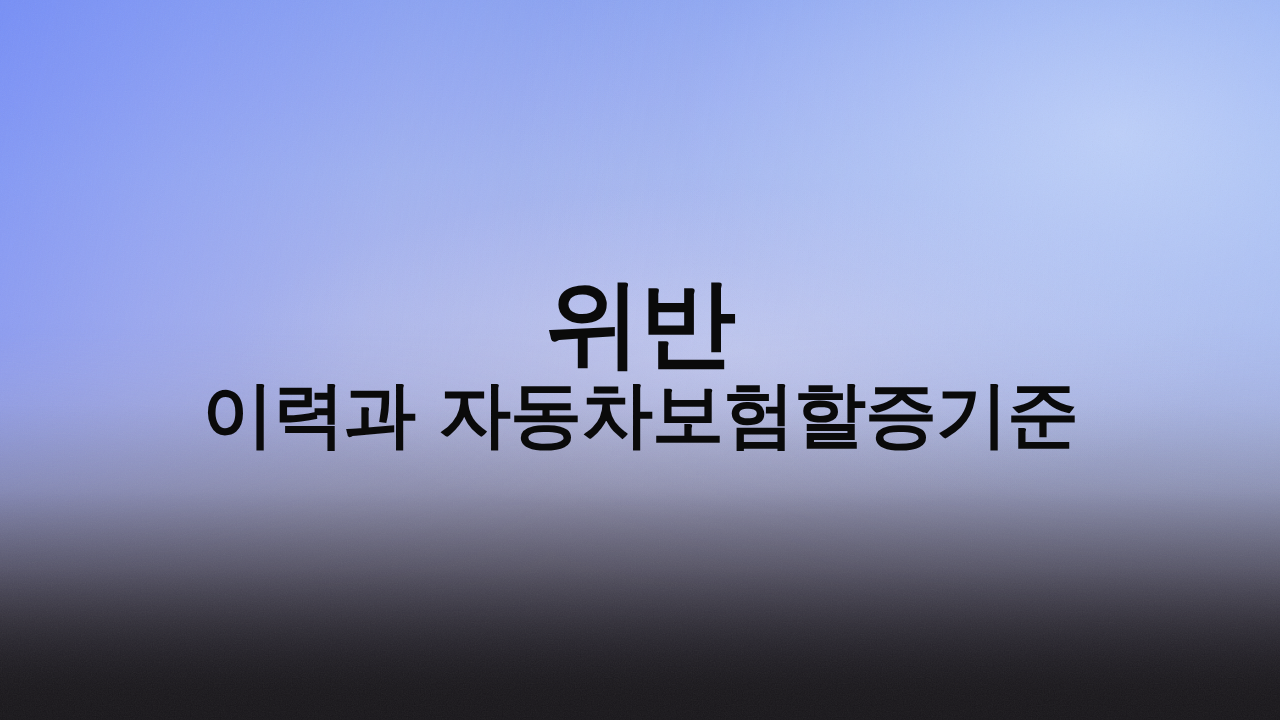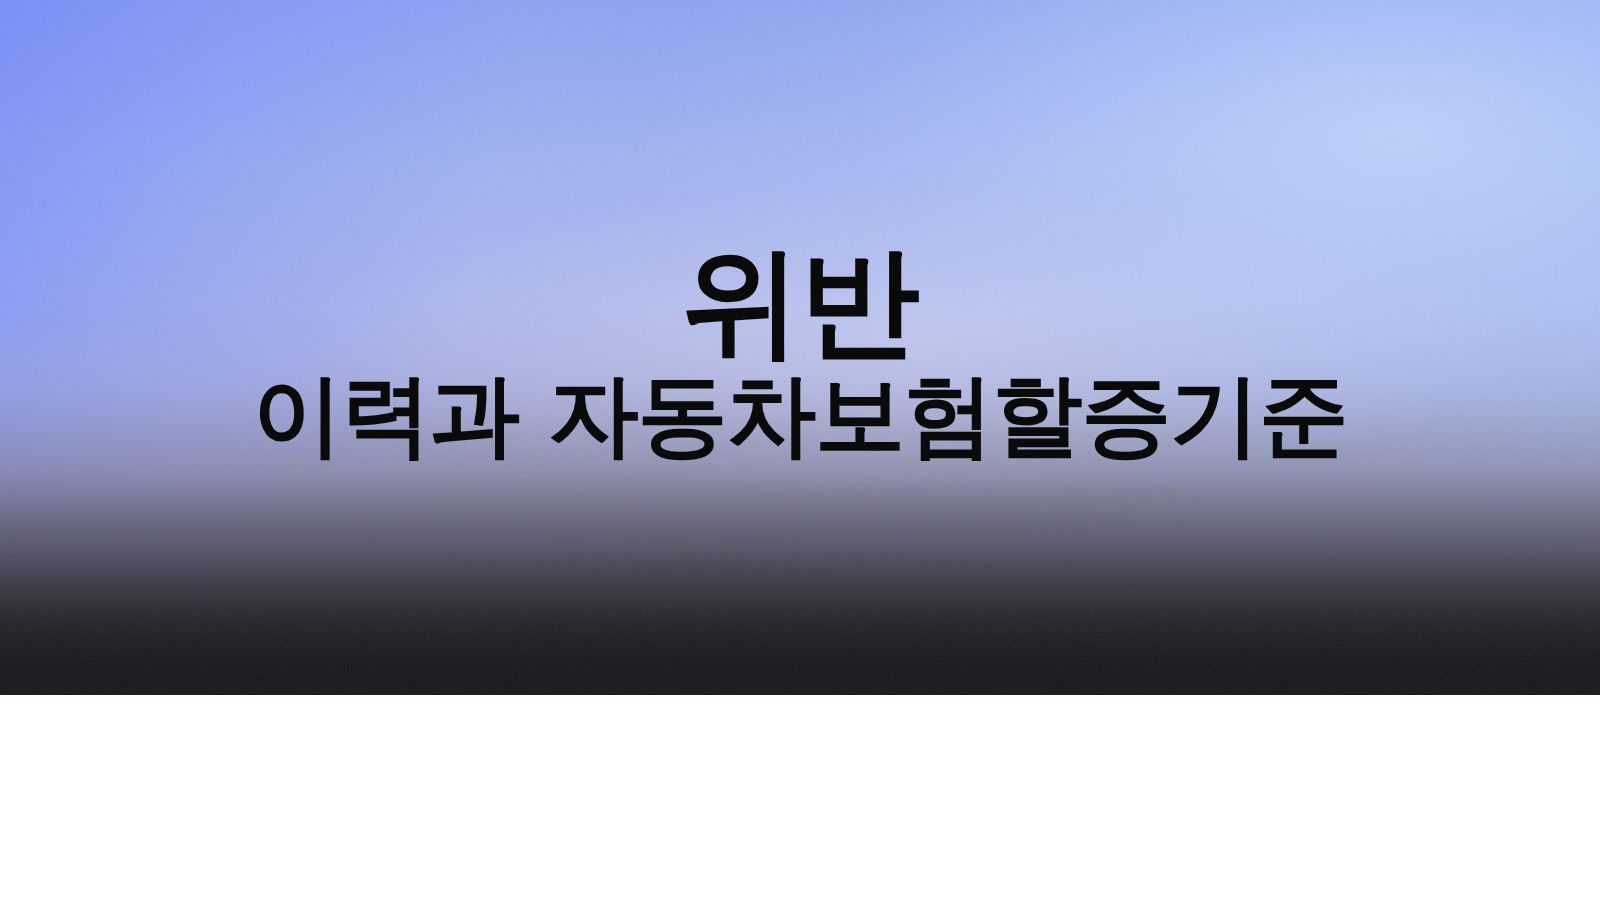--- a/index.html
+++ b/index.html
@@ -10,21 +10,21 @@
     overflow: hidden;
   }
 
   body {
     font-family: "Liberation Sans", "DejaVu Sans", sans-serif;
   }
 
   .poster {
     position: relative;
     width: 1280px;
-    height: 556px;
+    height: 720px;
     overflow: hidden;
     background-color: #0ea5e9;
   }
 
   
   .bg-vertical {
     position: absolute;
     inset: 0;
     background: linear-gradient(
       180deg,

